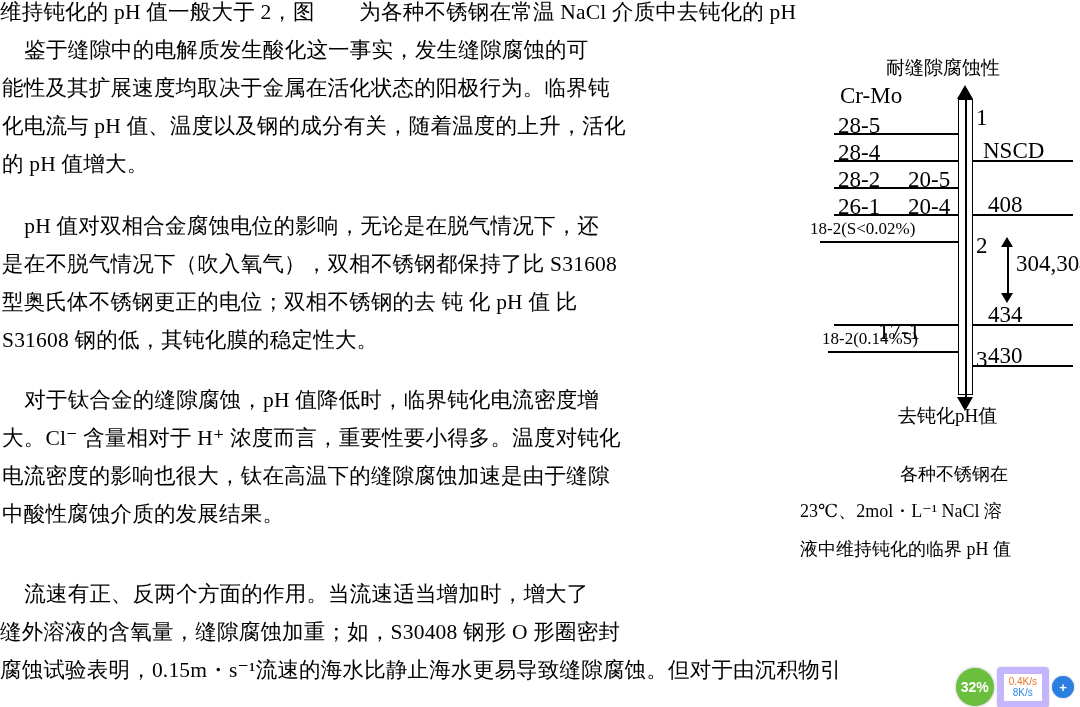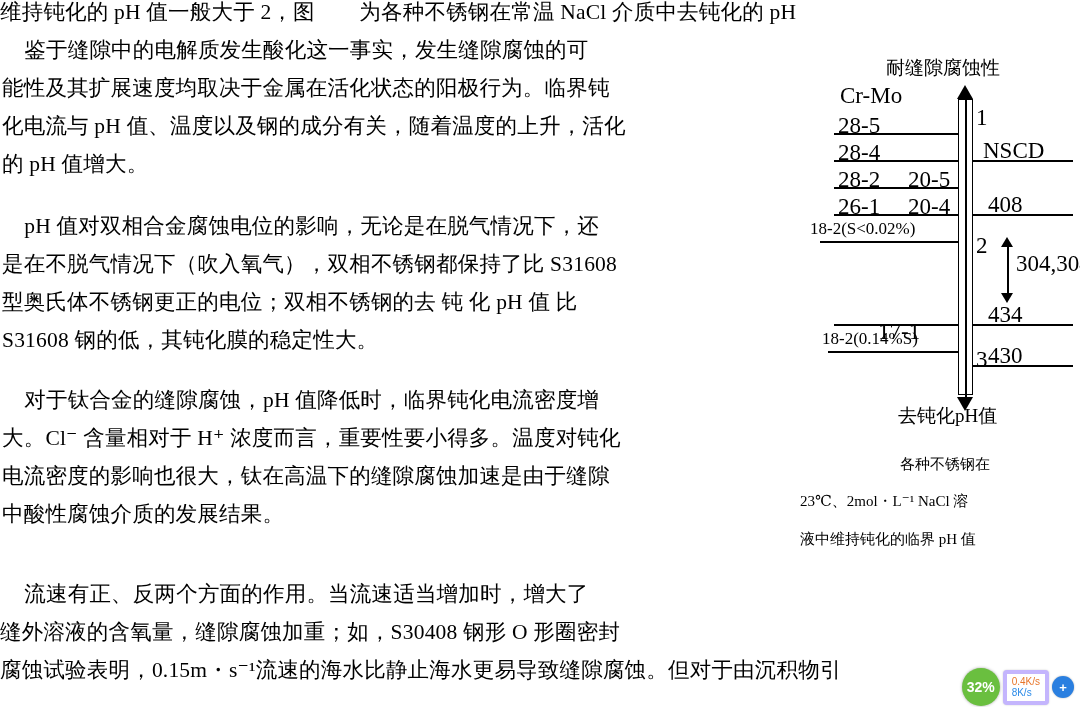--- a/index.html
+++ b/index.html
@@ -62,23 +62,24 @@
     width: 1.5px;
   }
   .axis-box {
     position: absolute;
     border: 1.5px solid #000;
     box-sizing: border-box;
   }
 
   .caption {
     position: absolute;
-    font-size: 15px;
+    font-size: 18px;
     line-height: 1.25;
     white-space: pre;
+    margin-top: 8px;
   }
 
   
   .overlay {
     position: absolute;
     right: 6px;
     bottom: 0px;
     height: 40px;
     display: flex;
     align-items: center;
@@ -94,26 +95,26 @@
     color: #fff;
     font-size: 14px;
     font-weight: bold;
     display: flex;
     align-items: center;
     justify-content: center;
     box-shadow: 0 0 3px rgba(0,0,0,.35);
   }
   .ov-speed {
     background: #ffffff;
-    border: 4px solid #c4b5fd;
+    border: 7px solid #c4b5fd;
     border-radius: 4px;
     padding: 2px 5px;
     font-size: 10px;
     line-height: 1.15;
-    text-align: left;
+    text-align: center;
     color: #333;
     box-shadow: 0 0 2px rgba(0,0,0,.2);
   }
   .ov-speed .up { color: #e8752a; }
   .ov-speed .down { color: #2a8ae8; }
   .ov-badge {
     width: 22px;
     height: 22px;
     border-radius: 50%;
     background: #2a7fe0;

